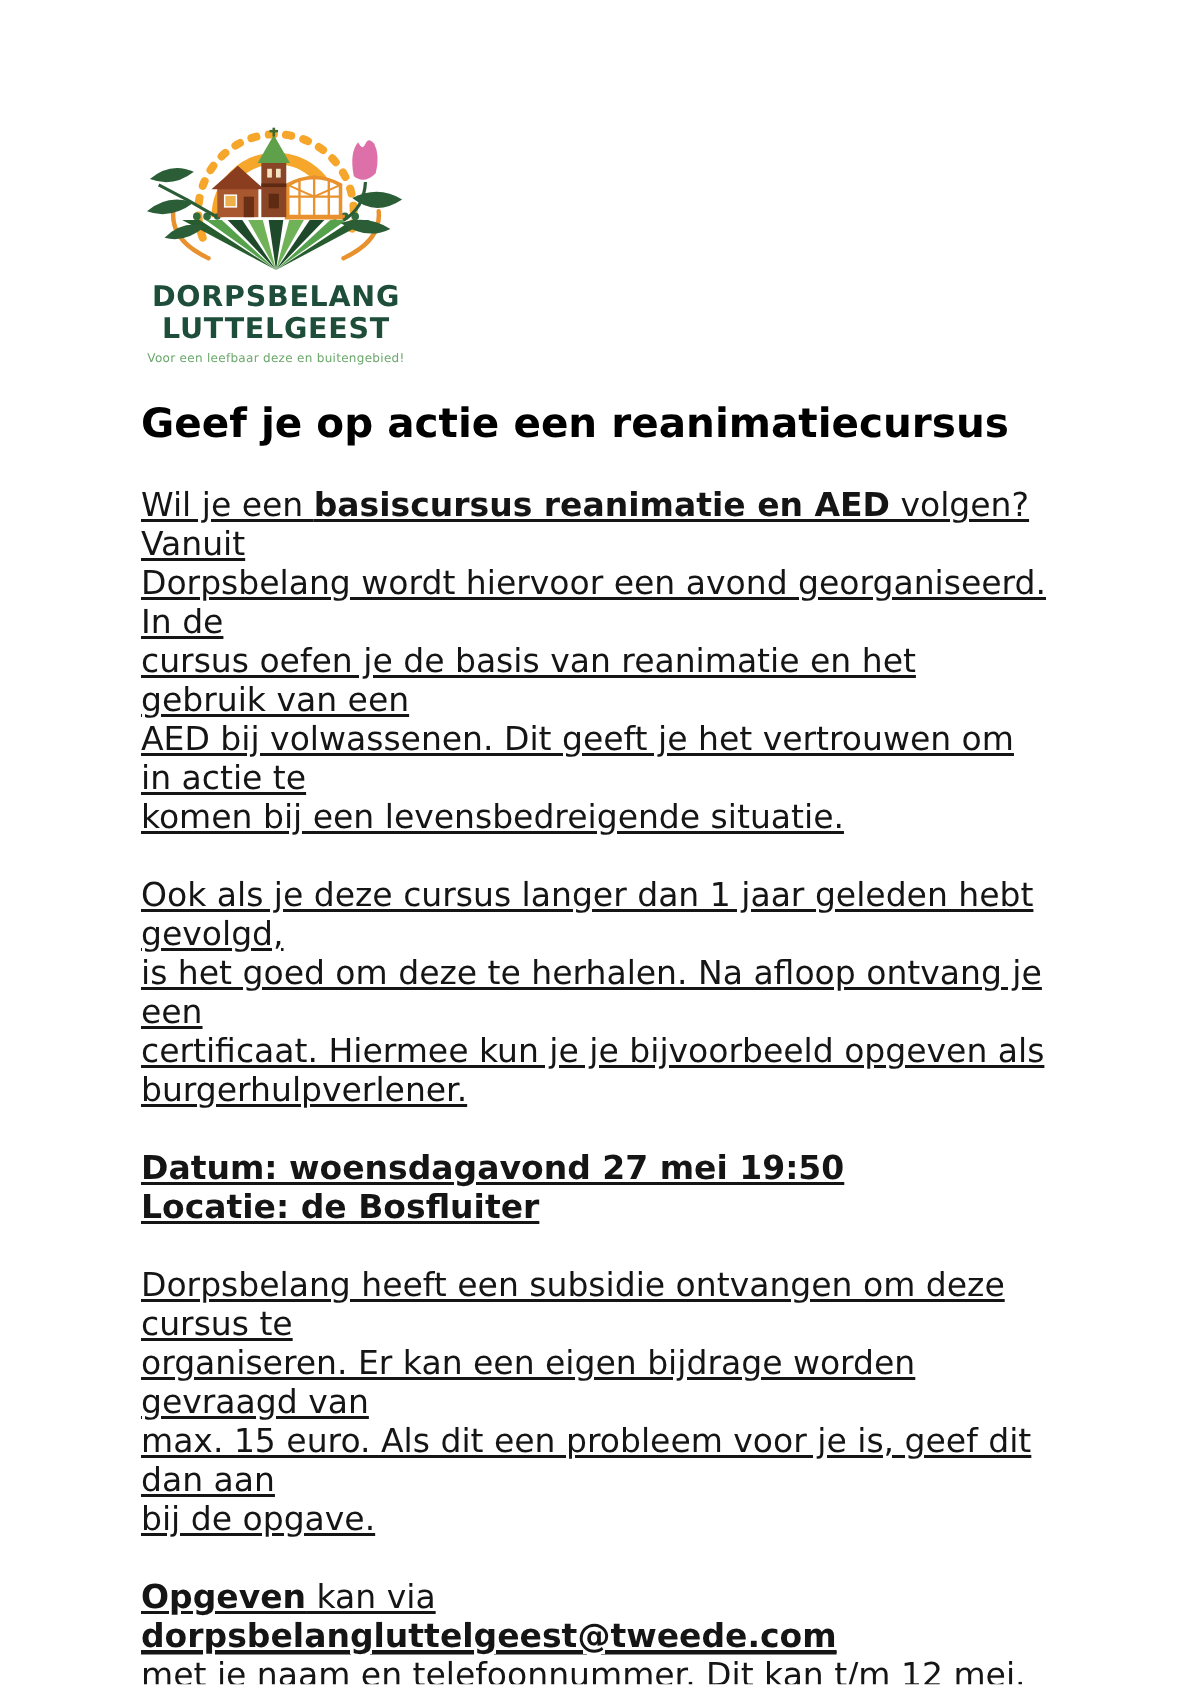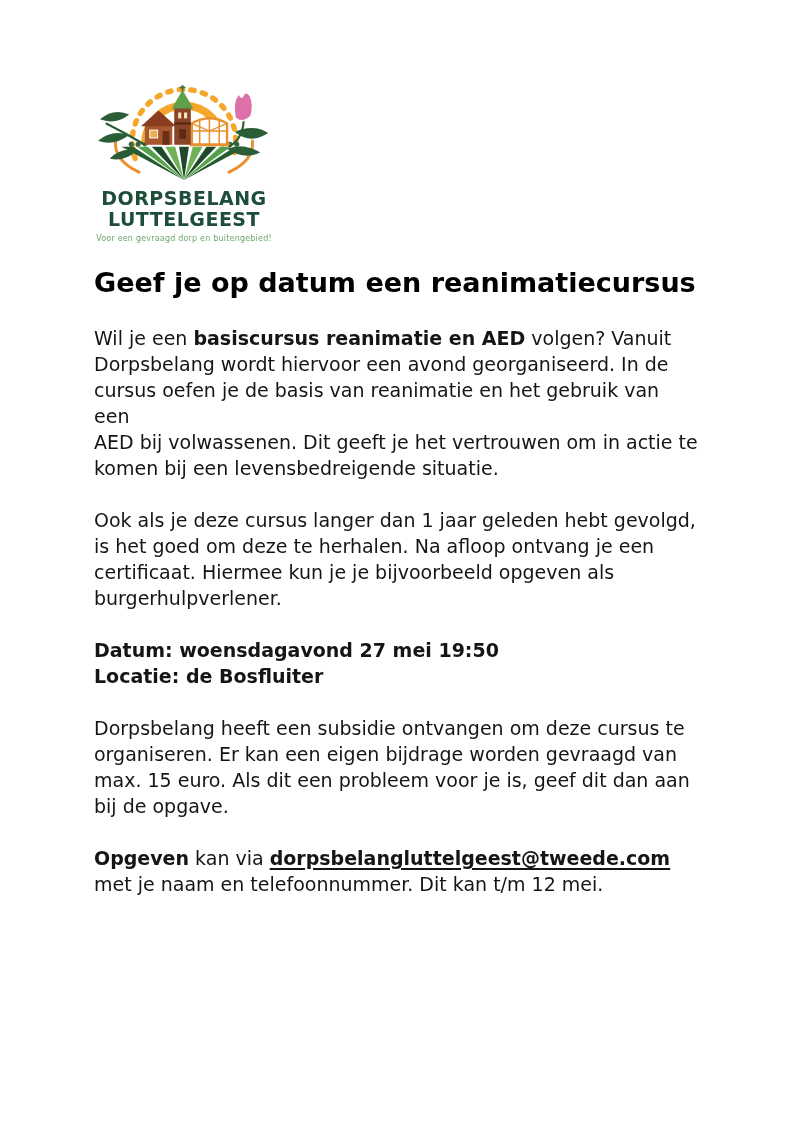--- a/index.html
+++ b/index.html
@@ -32,25 +32,26 @@
     margin-top: 4px;
   }
   h1.doc-heading {
     font-size: 27px;
     line-height: 36px;
     font-weight: bold;
     color: #000000;
     margin: 22px 0 24px 0;
   }
   .body-p {
-    font-size: 19px;
+    font-size: 22px;
     line-height: 26px;
     margin: 17px 0 26px 0;
     white-space: pre-line;
     color: #151515;
+    text-decoration: underline;
   }
   .body-p .b { font-weight: bold; }
   .body-p .u {
     text-decoration: underline;
     text-decoration-thickness: 2px;
     text-underline-offset: 3px;
   }
   a.email-link { color: #151515; }
 </style>
 </head>
@@ -124,24 +125,24 @@
 
       <g>
         <path d="M151,38 Q150,56 136,64" fill="none" stroke="#2B5D37" stroke-width="2.2"></path>
         <path d="M176,50 Q160,40 142,49 Q158,62 176,50 Z" fill="#2B5D37"></path>
         <path d="M168,70 Q152,60 134,66 Q152,78 168,70 Z" fill="#2B5D37"></path>
         <path d="M143,34 Q140,18 146,11 Q149,17 151,12 Q153,7 157,12 Q161,20 158,32 Q150,40 143,34 Z" fill="#DD6FA9"></path>
       </g>
     </svg>
     <div class="logo-title">DORPSBELANG
 LUTTELGEEST</div>
-    <div class="logo-tagline">Voor een gevraagd dorp en buitengebied!</div>
+    <div class="logo-tagline">Voor een leefbaar deze en buitengebied!</div>
   </div>
 
-  <h1 class="doc-heading">Geef je op datum een reanimatiecursus</h1>
+  <h1 class="doc-heading">Geef je op actie een reanimatiecursus</h1>
 
   <div>
       <p class="body-p"><span>Wil je een </span><span class="b">basiscursus reanimatie en AED</span><span> volgen? Vanuit
 Dorpsbelang wordt hiervoor een avond georganiseerd. In de
 cursus oefen je de basis van reanimatie en het gebruik van een
 AED bij volwassenen. Dit geeft je het vertrouwen om in actie te
 komen bij een levensbedreigende situatie.</span></p>
       <p class="body-p"><span>Ook als je deze cursus langer dan 1 jaar geleden hebt gevolgd,
 is het goed om deze te herhalen. Na afloop ontvang je een
 certificaat. Hiermee kun je je bijvoorbeeld opgeven als

